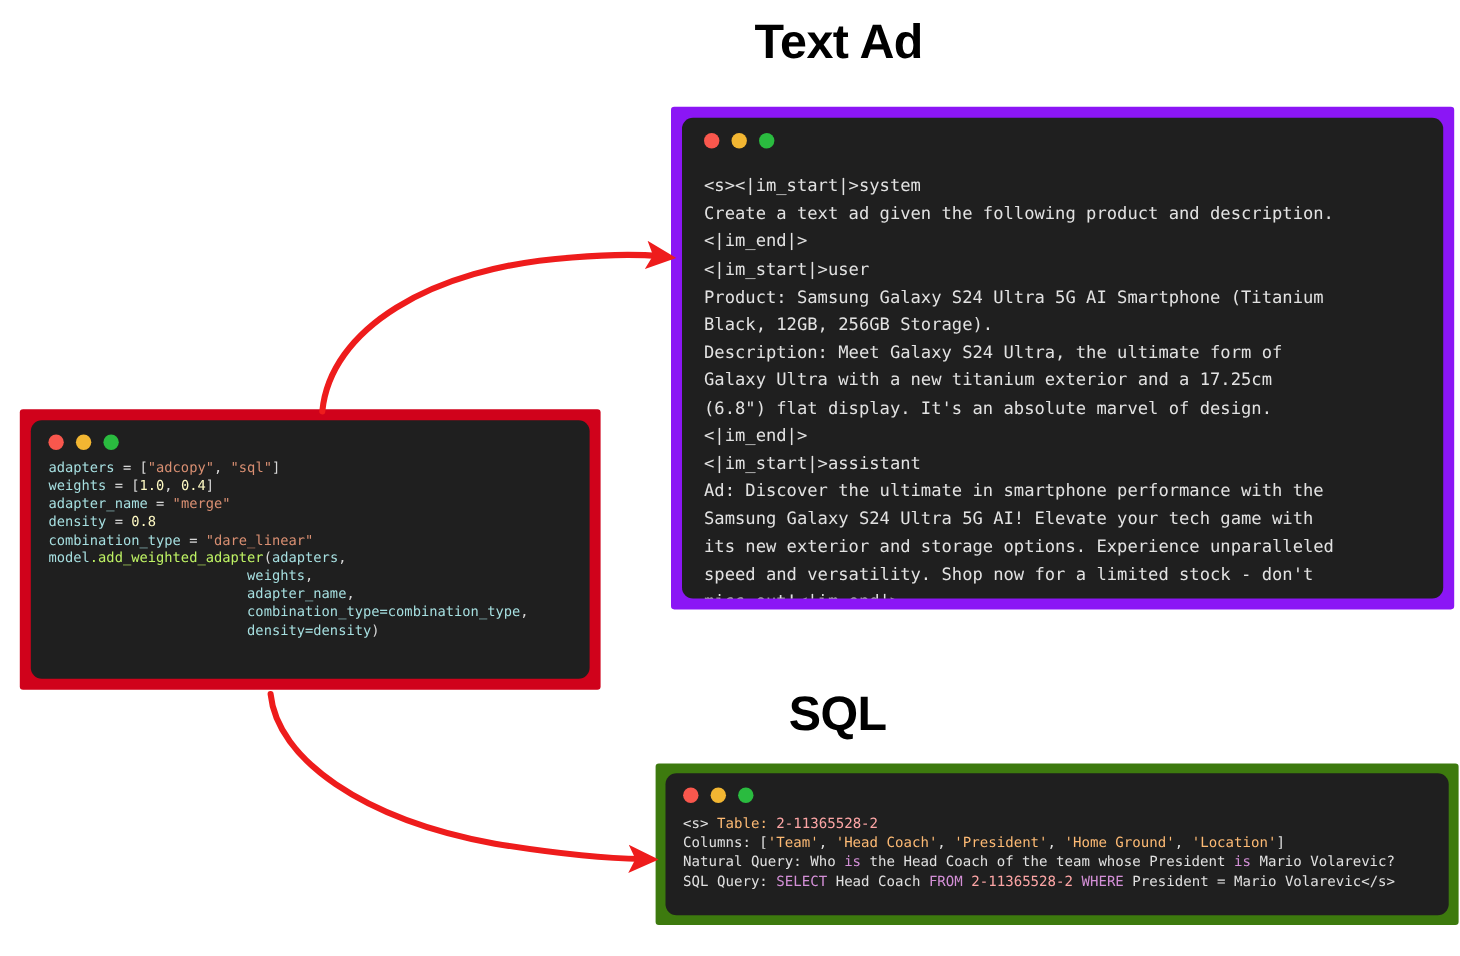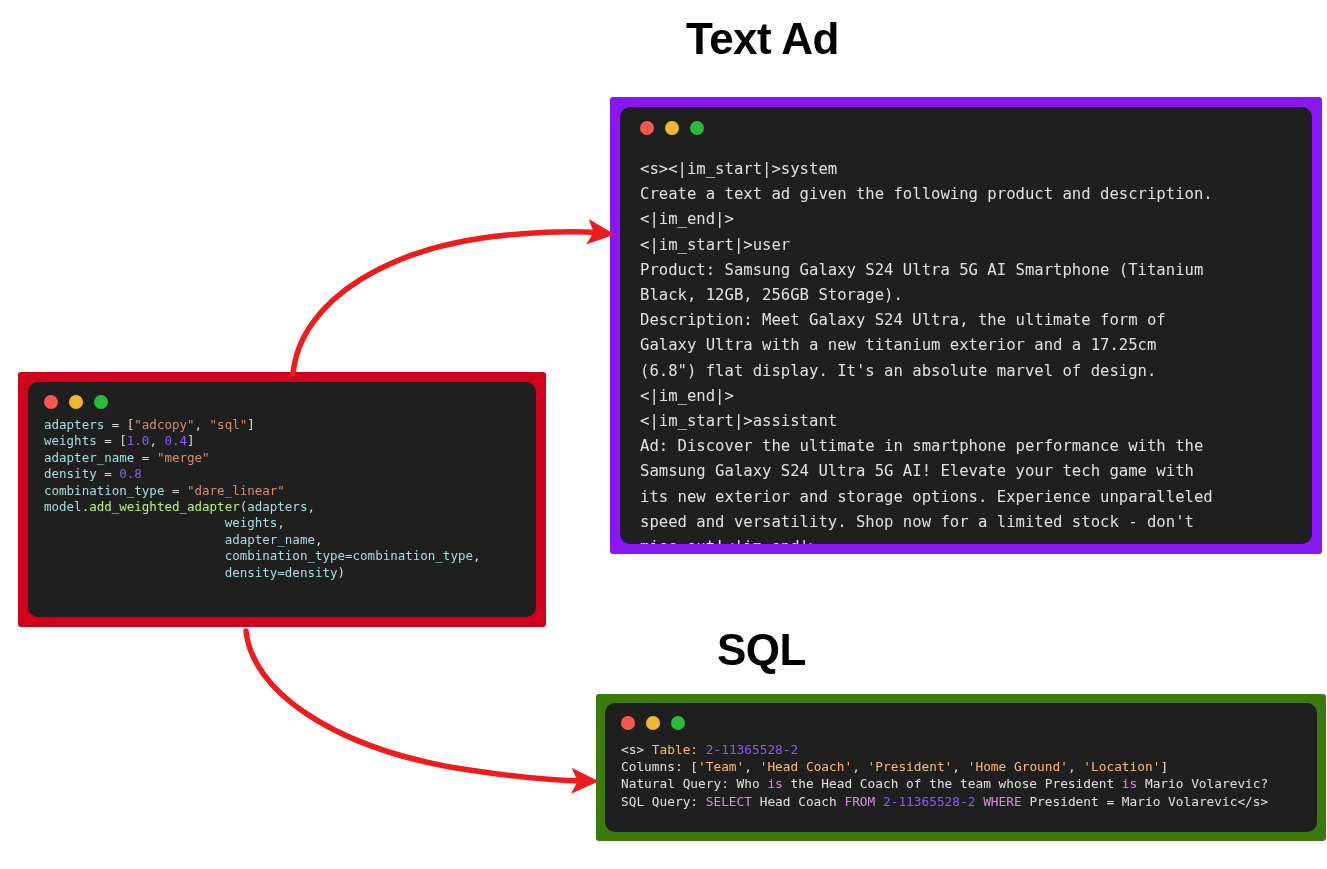--- a/index.html
+++ b/index.html
@@ -94,21 +94,21 @@
     padding: 10px;
   }
   #frame-code .window { padding: 13px 14px 10px 16px; }
   #code-python {
     font-size: 12.5px;
     line-height: 16.4px;
     margin-top: 8px;
   }
   .tok-var    { color: #a6dfe0; }
   .tok-str    { color: #d98f72; }
-  .tok-num    { color: #8b5cf6; }
+  .tok-num    { color: #fef9c3; }
   .tok-fn     { color: #bef264; }
   .tok-plain  { color: #d7d7d7; }
 
   
   #frame-textad {
     left: 610px;
     top: 97px;
     width: 712px;
     height: 457px;
     background: #8b16f5;
@@ -133,21 +133,21 @@
   }
   #frame-sql .window { padding: 13px 14px 12px 16px; }
   #code-sql {
     font-size: 12.8px;
     line-height: 17.2px;
     margin-top: 11px;
   }
   .sq-plain { color: #e0e0e0; }
   .sq-col   { color: #fdba74; }
   .sq-kw    { color: #d38fd6; }
-  .sq-num   { color: #8b5cf6; }
+  .sq-num   { color: #fca5a5; }
 
   
   #arrows {
     position: absolute;
     left: 0;
     top: 0;
     width: 1327px;
     height: 869px;
     pointer-events: none;
   }

